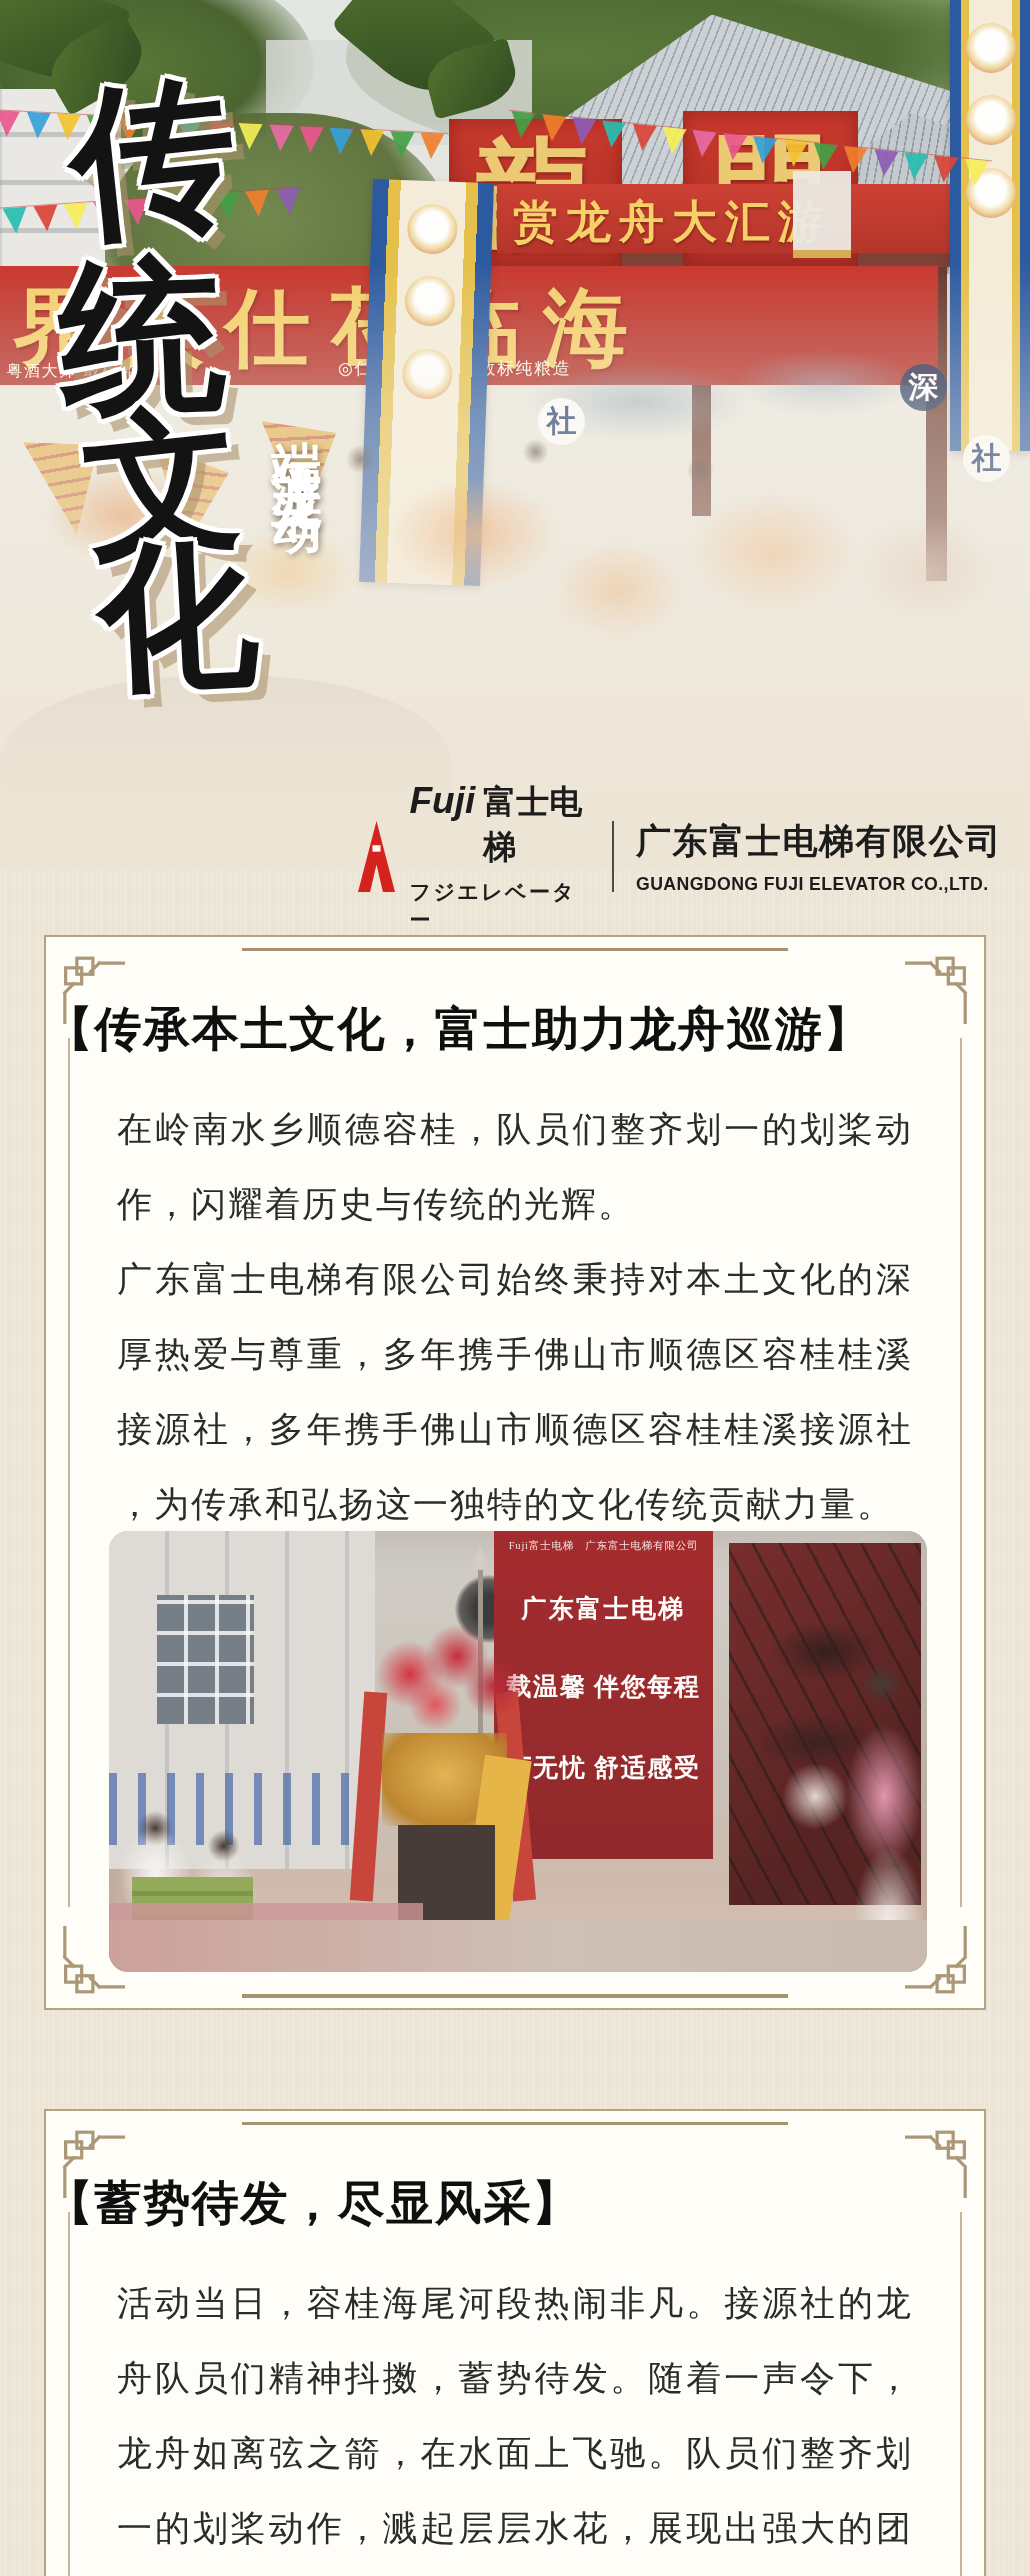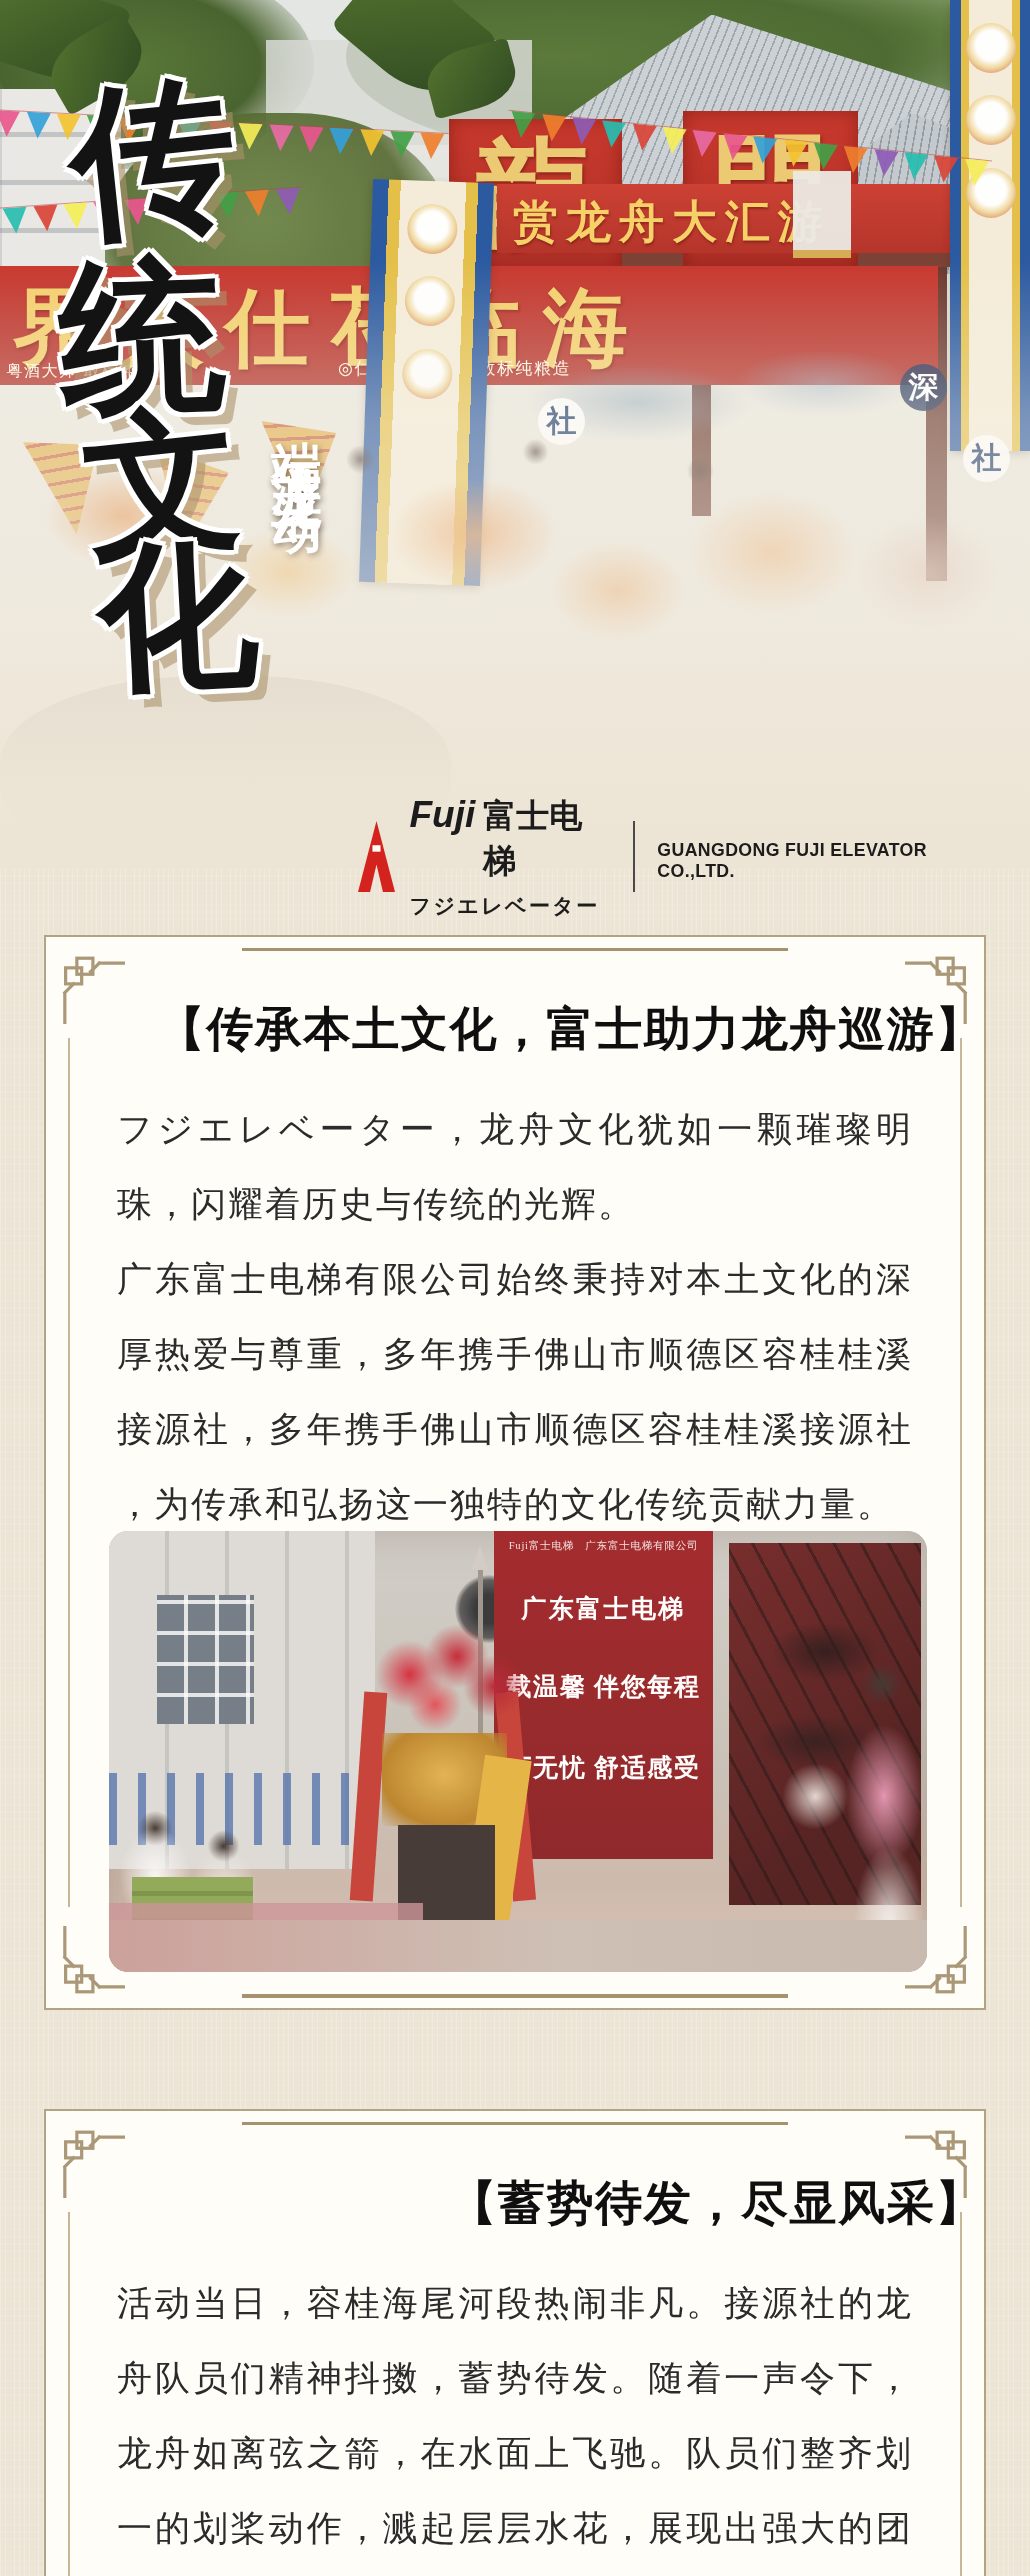--- a/index.html
+++ b/index.html
@@ -113,21 +113,21 @@
   .topline,.botline{position:absolute;left:50%;transform:translateX(-50%);width:546px;height:3.2px;background:#a6926f;}
   .topline{top:10.5px;} .botline{bottom:10.5px;}
   .sideline{position:absolute;top:101px;bottom:101px;width:2.4px;background:#c7b697;}
   .sideline.sl{left:22px;} .sideline.sr{right:22px;}
   .knot{position:absolute;width:69px;height:69px;}
   .knot svg{width:69px;height:69px;stroke:#ab9878;stroke-width:4;fill:none;stroke-linecap:square;}
   .knot.tl{left:9.7px;top:17.7px;}
   .knot.tr{right:9.7px;top:17.7px;transform:scaleX(-1);}
   .knot.bl{left:9.7px;bottom:13px;transform:scaleY(-1);}
   .knot.br{right:9.7px;bottom:13px;transform:scale(-1,-1);}
-  .card h2{margin:61px 0 0;text-align:right;font-size:47px;font-weight:900;letter-spacing:1.6px;color:#0f0f0f;}
+  .card h2{margin:61px 0 0;text-align:left;font-size:47px;font-weight:900;letter-spacing:1.6px;color:#0f0f0f;}
   .card .body{margin:31px 71px 0;font-size:35px;line-height:75px;letter-spacing:2px;text-align:justify;color:#2b2b2b;}
   .card .body p{margin:0;}
   
   .photo1{position:absolute;left:63px;top:594px;width:818px;height:441px;border-radius:19.3px;overflow:hidden;
     background:linear-gradient(180deg,#cfccc6 0%,#c5beb4 55%,#cbb6a8 80%,#d6c2b4 100%);
     box-shadow:inset 0 0 48px rgba(60,30,20,.22);}
   .ph-building{position:absolute;left:0;top:0;width:266px;height:338px;background:#dcd9d4;
     background-image:repeating-linear-gradient(90deg,transparent 0 56px,rgba(120,125,130,.25) 56px 60px);}
   .ph-window{position:absolute;left:48px;top:64px;width:97px;height:129px;background:#6c7680;
     background-image:repeating-linear-gradient(0deg,transparent 0 27px,rgba(255,255,255,.8) 27px 31px),
@@ -318,20 +318,21 @@
     </svg>
     <div class="logo-col">
       <div class="fuji-row">
         <span class="fuji-en">Fuji</span>
         <span class="fuji-cn">富士电梯</span>
       </div>
       <span class="fuji-jp">フジエレベーター</span>
     </div>
     <div class="brand-divider"></div>
     <div class="logo-col">
+      <span class="company-cn">广东富士电梯有限公司</span>
       <span class="company-en">GUANGDONG FUJI ELEVATOR CO.,LTD.</span>
     </div>
   </div>
 
   <div class="card card1">
     <div class="topline"></div>
     <div class="botline"></div>
     <div class="sideline sl"></div>
     <div class="sideline sr"></div>
     <div class="knot tl"><svg viewBox="0 0 86 86">
@@ -354,21 +355,21 @@
         </svg></div>
     <div class="knot br"><svg viewBox="0 0 86 86">
           <path d="M86 10 H54 M54 10 L43 21"></path>
           <rect x="26" y="4" width="20" height="20"></rect>
           <rect x="12" y="16" width="20" height="20"></rect>
           <path d="M22 36 L11 47 M11 50 V86"></path>
         </svg></div>
 
     <h2>【传承本土文化，富士助力龙舟巡游】</h2>
     <div class="body">
-      <p>フジエレベーター，龙舟文化犹如一颗璀璨明珠，闪耀着历史与传统的光辉。</p>
+      <p>在岭南水乡顺德容桂，队员们整齐划一的划桨动作，闪耀着历史与传统的光辉。</p>
       <p>广东富士电梯有限公司始终秉持对本土文化的深厚热爱与尊重，多年携手佛山市顺德区容桂桂溪接源社，多年携手佛山市顺德区容桂桂溪接源社 ，为传承和弘扬这一独特的文化传统贡献力量。</p>
     </div>
 
     <div class="photo1">
       <div class="ph-building"></div>
       <div class="ph-window"></div>
       <div class="ph-fence"></div>
       <div class="ph-fan fan1"></div>
       <div class="ph-fan fan2"></div>
       <div class="ph-people"></div>

